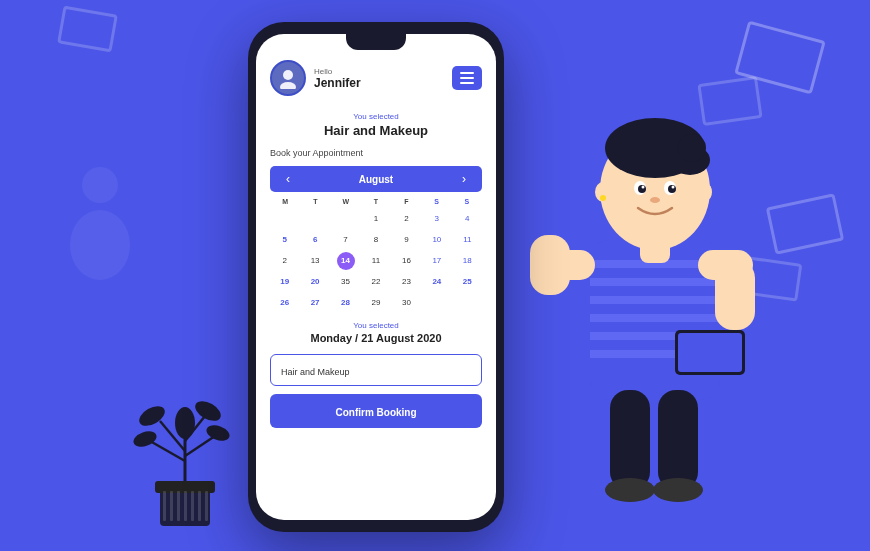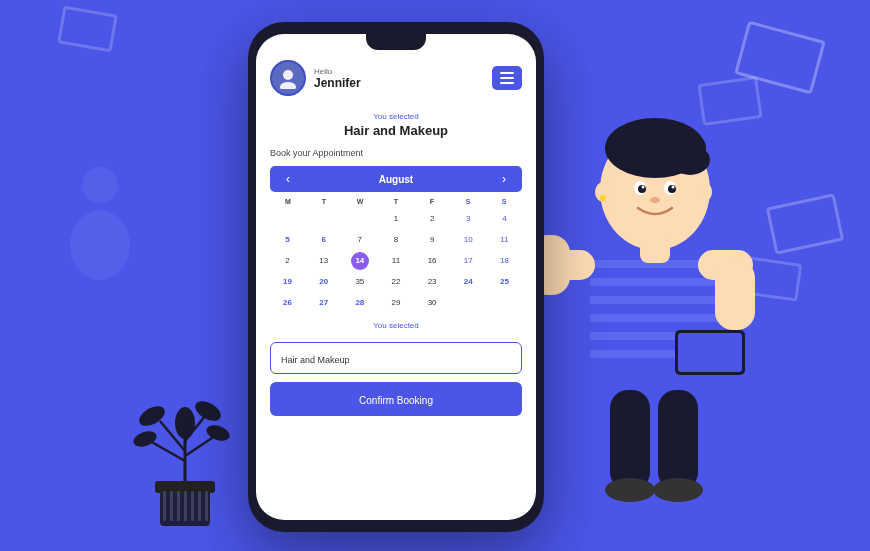--- a/index.html
+++ b/index.html
@@ -14,21 +14,21 @@
 
     
     .phone-wrapper {
       position: absolute;
       left: 248px;
       top: 22px;
       width: 248px;
       height: 510px;
     }
     .phone-outer {
-      width: 296px;
+      width: 256px;
       height: 510px;
       background: #1a1a2e;
       border-radius: 36px;
       position: relative;
       box-shadow: 0 20px 60px rgba(0,0,0,0.4);
     }
     .phone-screen {
       position: absolute;
       top: 12px;
       left: 8px;
@@ -257,21 +257,21 @@
     .confirm-btn {
       margin: 8px 14px;
       background: #4B55E8;
       border-radius: 6px;
       padding: 8px 10px;
       text-align: center;
       cursor: pointer;
     }
     .confirm-btn-text {
       font-size: 10px;
-      font-weight: 400;
+      font-weight: 700;
       color: white;
     }
 
     
     .person-illustration {
       position: absolute;
       right: 80px;
       top: 20px;
       width: 280px;
       height: 520px;
@@ -532,20 +532,21 @@
             <div class="cal-day highlighted">28</div>
             <div class="cal-day">29</div>
             <div class="cal-day">30</div>
             <div class="cal-day empty"></div>
             <div class="cal-day empty"></div>
           </div>
         </div>
 
         <div class="selected-date-section">
           <div class="selected-date-label">You selected</div>
+          <div class="selected-date-value">Monday / 21 August 2020</div>
         </div>
 
         <div class="service-input-wrap">
           <span class="service-input-text">Hair and Makeup</span>
         </div>
 
         <div class="confirm-btn">
           <span class="confirm-btn-text">Confirm Booking</span>
         </div>
 

